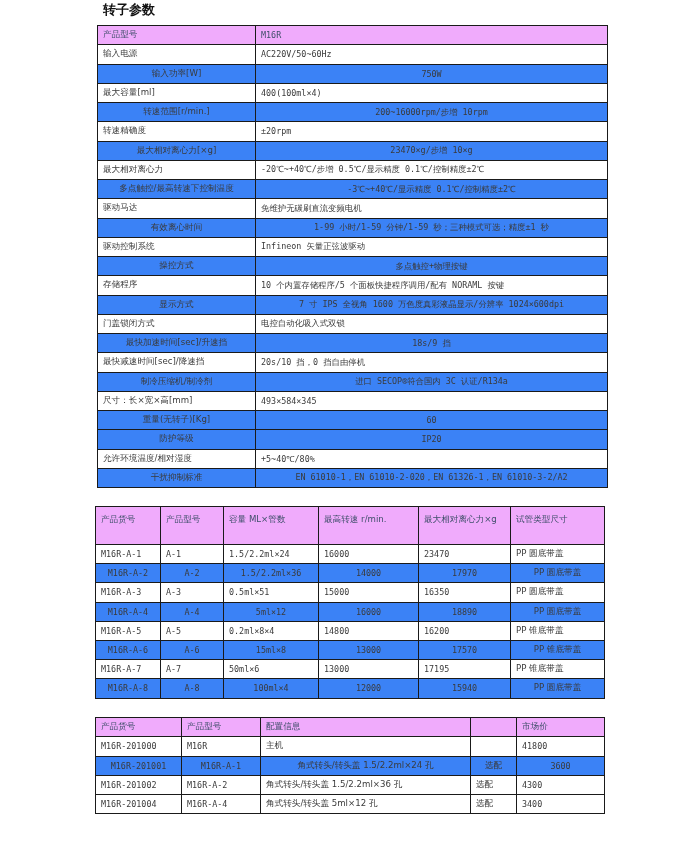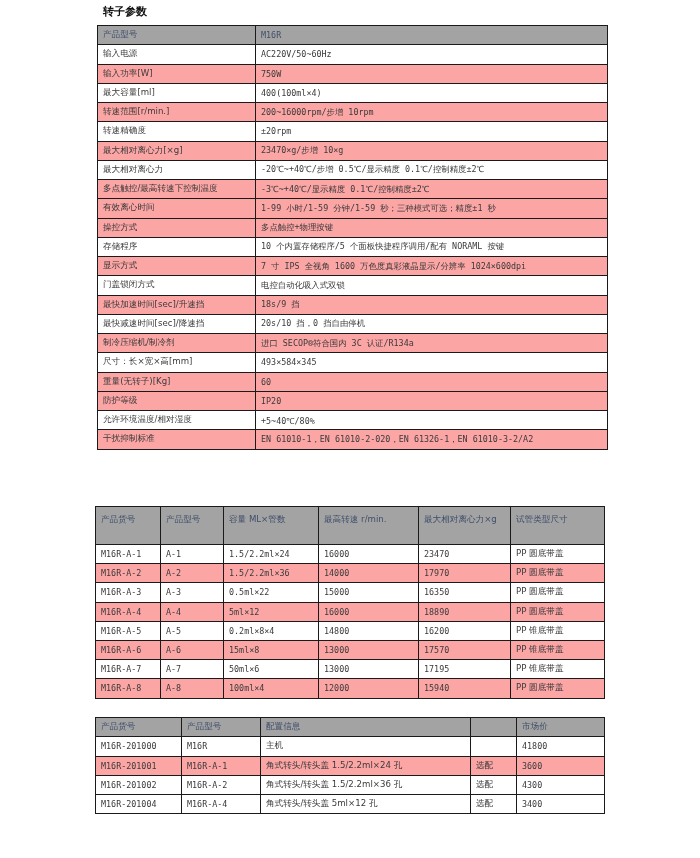--- a/index.html
+++ b/index.html
@@ -1,30 +1,30 @@
 <!DOCTYPE html>
 <html><head>
   <meta charset="utf-8">
   <style>
     * { box-sizing: border-box; margin: 0; padding: 0; }
     html, body { width: 700px; height: 858px; background: #ffffff; overflow: hidden; }
     body { position: relative; font-family: "DejaVu Sans Mono", "Liberation Mono", monospace; color: #333333; }
     .section-title {
-      position: absolute; left: 103px; font-family: Liberation Serif, serif;
-      font-weight: bold; font-size: 11px; color: #111111; line-height: 14px;
+      position: absolute; left: 103px; font-family: Liberation Mono, monospace;
+      font-weight: bold; font-size: 13px; color: #111111; line-height: 14px;
     }
     table { position: absolute; border-collapse: collapse; table-layout: fixed; }
     td, th {
       border: 1px solid #1a1a1a; font-size: 8.6px; font-weight: normal;
       padding: 0 5px; text-align: left; vertical-align: middle; white-space: nowrap;
       overflow: hidden; color: #3a3a3a; font-family: "DejaVu Sans", sans-serif;
     }
     td.mono { font-family: "DejaVu Sans Mono", "Liberation Mono", monospace; font-size: 8.4px; }
-    tr.hdr td { background: #a3a3a3; color: #3f4f6a; }
-    tr.alt td { background: #fca5a5; }
+    tr.hdr td { background: #f0abfc; color: #3f4f6a; }
+    tr.alt td { background: #3b82f6; text-align: center; }
     tr.plain td { background: #ffffff; }
     #spec-table { left: 97px; top: 25px; width: 510px; }
     #spec-table tr { height: 19.25px; }
     #rotor-table { left: 95px; top: 506px; width: 509px; }
     #rotor-table tr { height: 19.2px; }
     #rotor-table tr.hdr { height: 38px; }
     #rotor-table tr.hdr td { vertical-align: top; padding-top: 3px; line-height: 19px; white-space: normal; }
     #order-table { left: 95px; top: 717px; width: 509px; }
     #order-table tr { height: 19.3px; }
   </style>
@@ -68,23 +68,31 @@
         <td class="mono">23470×g/步增 10×g</td>
       </tr>
       <tr class="plain">
         <td>最大相对离心力</td>
         <td class="mono">-20℃~+40℃/步增 0.5℃/显示精度 0.1℃/控制精度±2℃</td>
       </tr>
       <tr class="alt">
         <td>多点触控/最高转速下控制温度</td>
         <td class="mono">-3℃~+40℃/显示精度 0.1℃/控制精度±2℃</td>
       </tr>
+      <tr class="plain">
+        <td>驱动马达</td>
+        <td class="mono">免维护无碳刷直流变频电机</td>
+      </tr>
       <tr class="alt">
         <td>有效离心时间</td>
         <td class="mono">1-99 小时/1-59 分钟/1-59 秒；三种模式可选；精度±1 秒</td>
+      </tr>
+      <tr class="plain">
+        <td>驱动控制系统</td>
+        <td class="mono">Infineon 矢量正弦波驱动</td>
       </tr>
       <tr class="alt">
         <td>操控方式</td>
         <td class="mono">多点触控+物理按键</td>
       </tr>
       <tr class="plain">
         <td>存储程序</td>
         <td class="mono">10 个内置存储程序/5 个面板快捷程序调用/配有 NORAML 按键</td>
       </tr>
       <tr class="alt">
@@ -160,21 +168,21 @@
         <td class="mono">M16R-A-2</td>
         <td class="mono">A-2</td>
         <td class="mono">1.5/2.2ml×36</td>
         <td class="mono">14000</td>
         <td class="mono">17970</td>
         <td>PP 圆底带盖</td>
       </tr>
       <tr class="plain">
         <td class="mono">M16R-A-3</td>
         <td class="mono">A-3</td>
-        <td class="mono">0.5ml×22</td>
+        <td class="mono">0.5ml×51</td>
         <td class="mono">15000</td>
         <td class="mono">16350</td>
         <td>PP 圆底带盖</td>
       </tr>
       <tr class="alt">
         <td class="mono">M16R-A-4</td>
         <td class="mono">A-4</td>
         <td class="mono">5ml×12</td>
         <td class="mono">16000</td>
         <td class="mono">18890</td>

